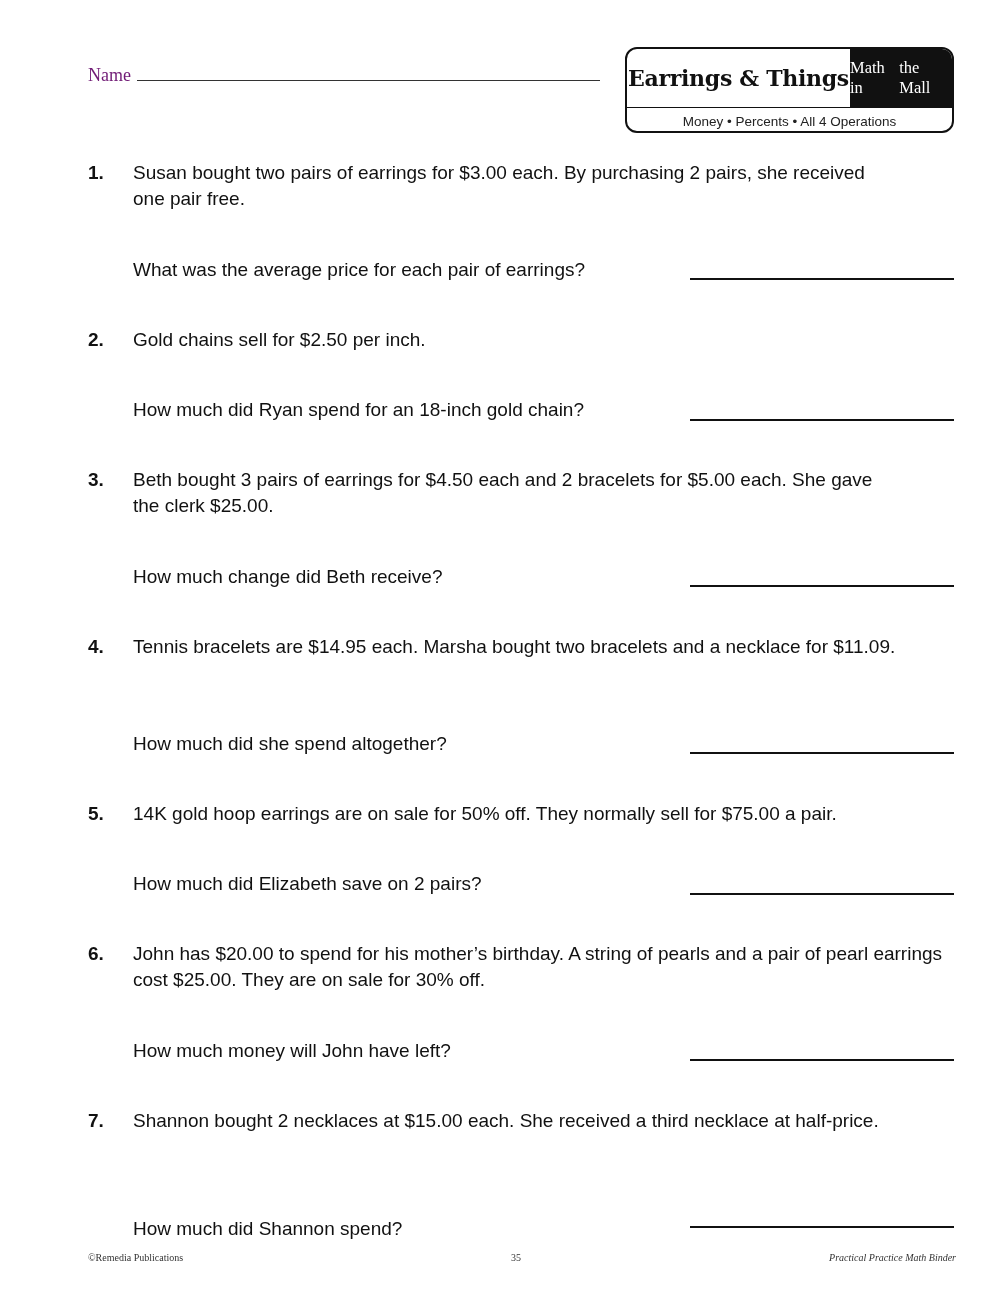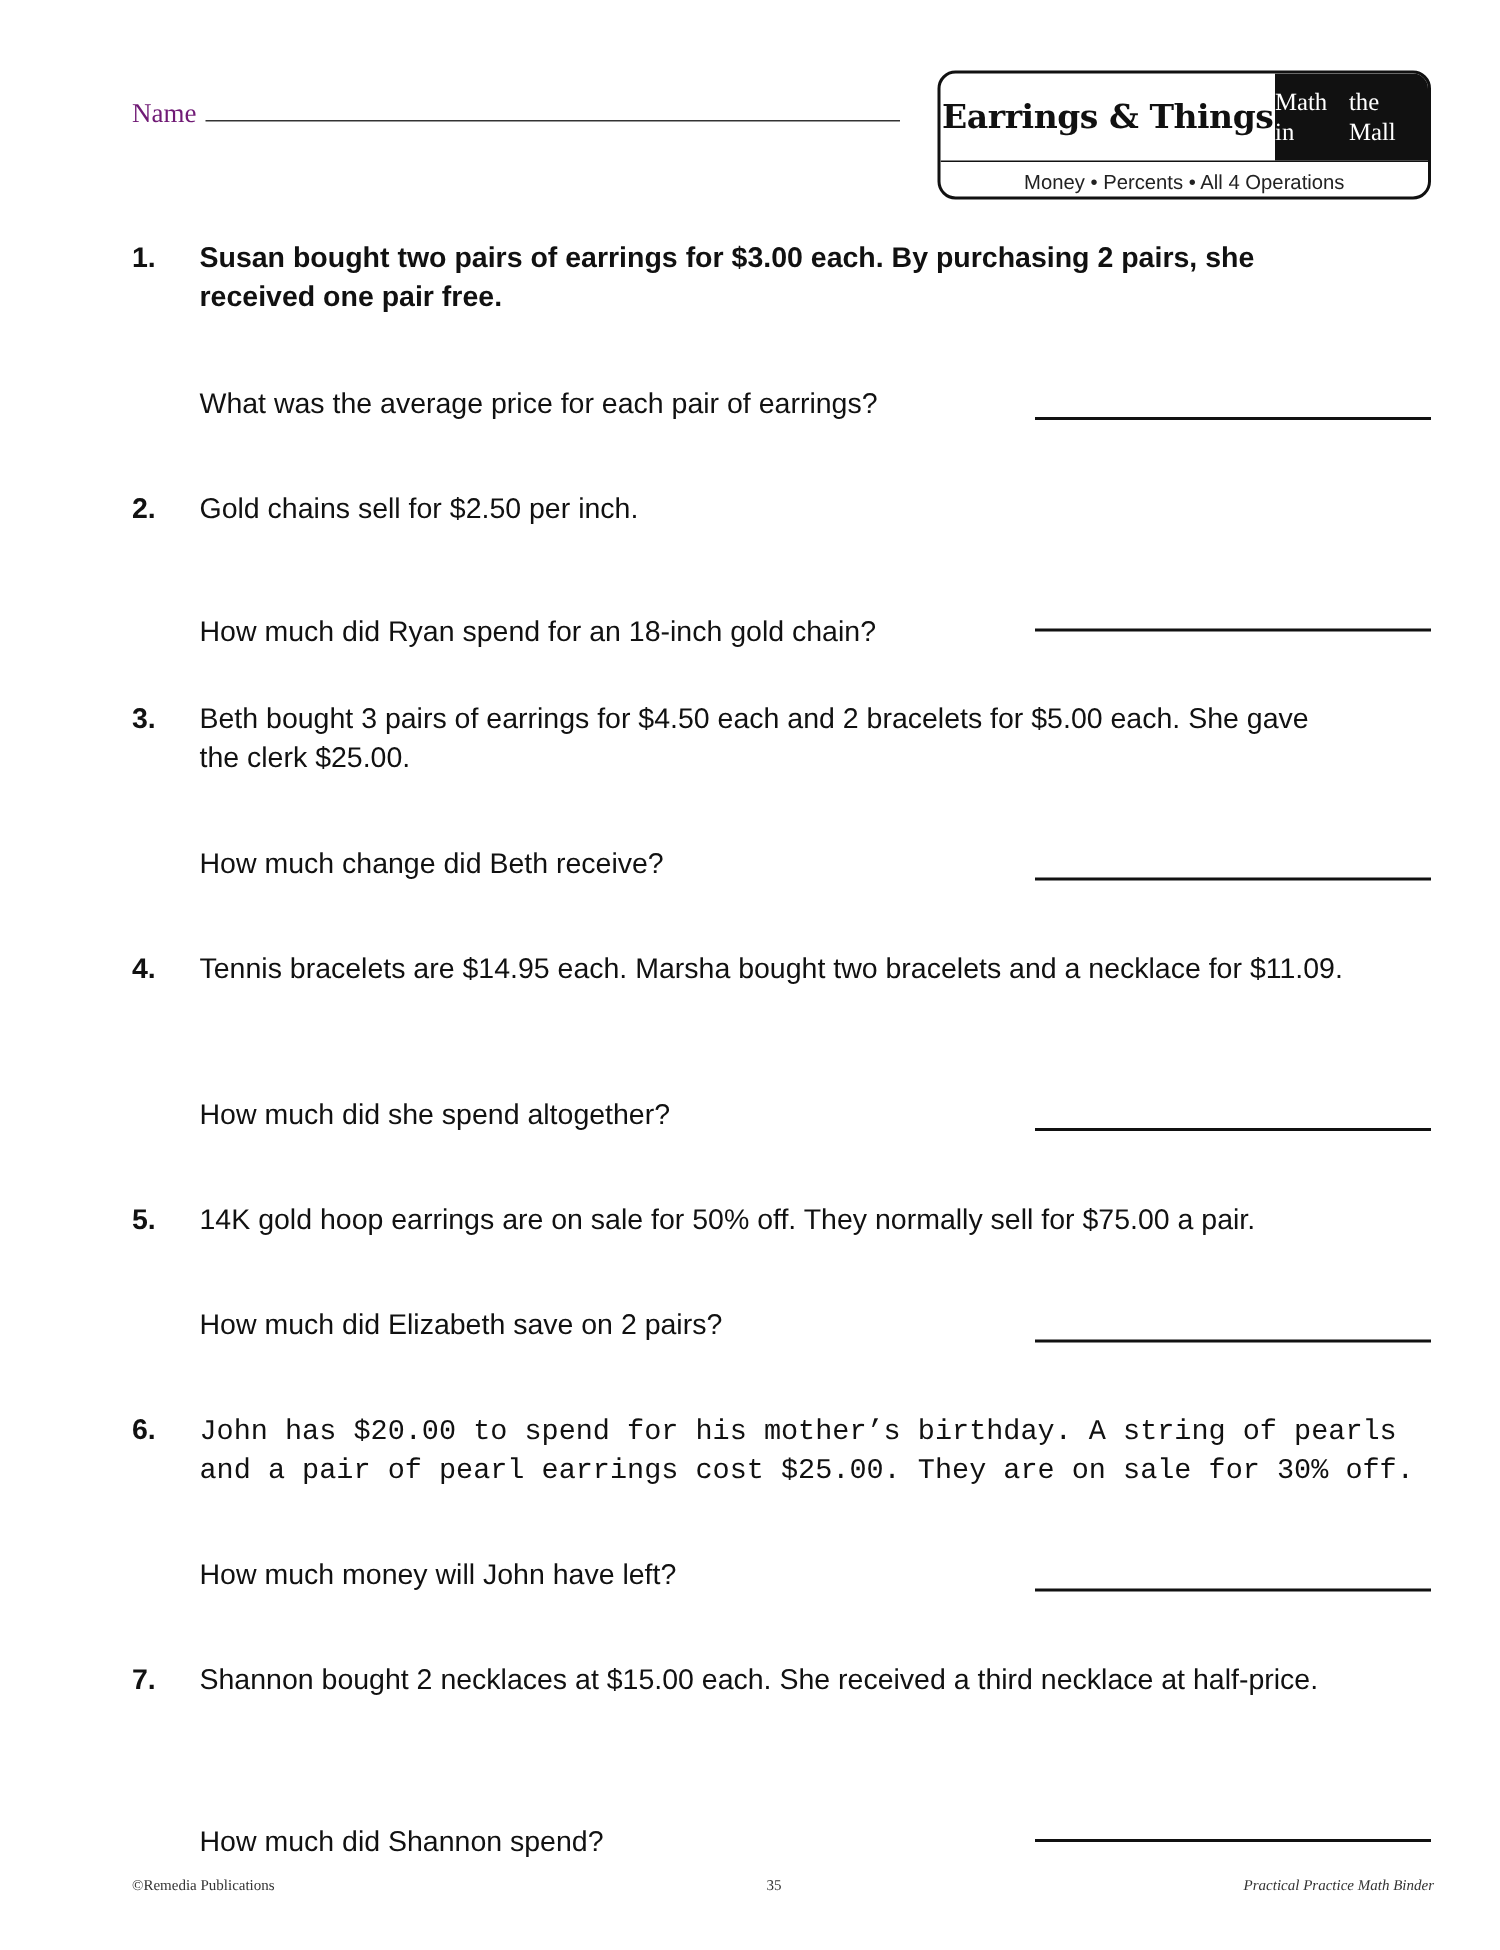--- a/index.html
+++ b/index.html
@@ -153,29 +153,29 @@
     <div class="title-series">
       <span>Math in</span>
       <span>the Mall</span>
     </div>
   </div>
   <div class="title-sub">Money • Percents • All 4 Operations</div>
 </div>
 
 <div class="question" style="top:160px;height:125px;">
   <span class="q-num">1.</span>
-  <div class="q-text" style="width:740px;font-weight:bold;">Susan bought two pairs of earrings for $3.00 each.  By purchasing 2 pairs, she received one pair free.</div>
+  <div class="q-text" style="width:740px;">Susan bought two pairs of earrings for $3.00 each.  By purchasing 2 pairs, she received one pair free.</div>
   <div class="q-ask" style="top:97px;">What was the average price for each pair of earrings?</div>
   <input class="answer-line" type="text" style="top: 118px;" value="">
 </div>
 
 <div class="question" style="top:327px;height:100px;">
   <span class="q-num">2.</span>
   <div class="q-text">Gold chains sell for $2.50 per inch.</div>
-  <div class="q-ask" style="top:70px;margin-top:12px;">How much did Ryan spend for an 18-inch gold chain?</div>
+  <div class="q-ask" style="top:70px;">How much did Ryan spend for an 18-inch gold chain?</div>
   <input class="answer-line" type="text" style="top: 92px;" value="">
 </div>
 
 <div class="question" style="top:467px;height:125px;">
   <span class="q-num">3.</span>
   <div class="q-text" style="width:770px;">Beth bought 3 pairs of earrings for $4.50 each and 2 bracelets for $5.00 each. She gave the clerk $25.00.</div>
   <div class="q-ask" style="top:97px;">How much change did Beth receive?</div>
   <input class="answer-line" type="text" style="top: 118px;" value="">
 </div>
 
@@ -188,21 +188,21 @@
 
 <div class="question" style="top:801px;height:100px;">
   <span class="q-num">5.</span>
   <div class="q-text" style="width:840px;">14K gold hoop earrings are on sale for 50% off.  They normally sell for $75.00 a pair.</div>
   <div class="q-ask" style="top:70px;">How much did Elizabeth save on 2 pairs?</div>
   <input class="answer-line" type="text" style="top: 92px;" value="">
 </div>
 
 <div class="question" style="top:941px;height:125px;">
   <span class="q-num">6.</span>
-  <div class="q-text" style="width:815px;font-family:Liberation Mono, monospace;">John has $20.00 to spend for his mother’s birthday.  A string of pearls and a pair of pearl earrings cost $25.00.  They are on sale for 30% off.</div>
+  <div class="q-text" style="width:815px;">John has $20.00 to spend for his mother’s birthday.  A string of pearls and a pair of pearl earrings cost $25.00.  They are on sale for 30% off.</div>
   <div class="q-ask" style="top:97px;">How much money will John have left?</div>
   <input class="answer-line" type="text" style="top: 118px;" value="">
 </div>
 
 <div class="question" style="top:1108px;height:125px;">
   <span class="q-num">7.</span>
   <div class="q-text" style="width:790px;">Shannon bought 2 necklaces at $15.00 each.  She received a third necklace at half-price.</div>
   <div class="q-ask" style="top:108px;">How much did Shannon spend?</div>
   <input class="answer-line" type="text" style="top: 118px;" value="">
 </div>

